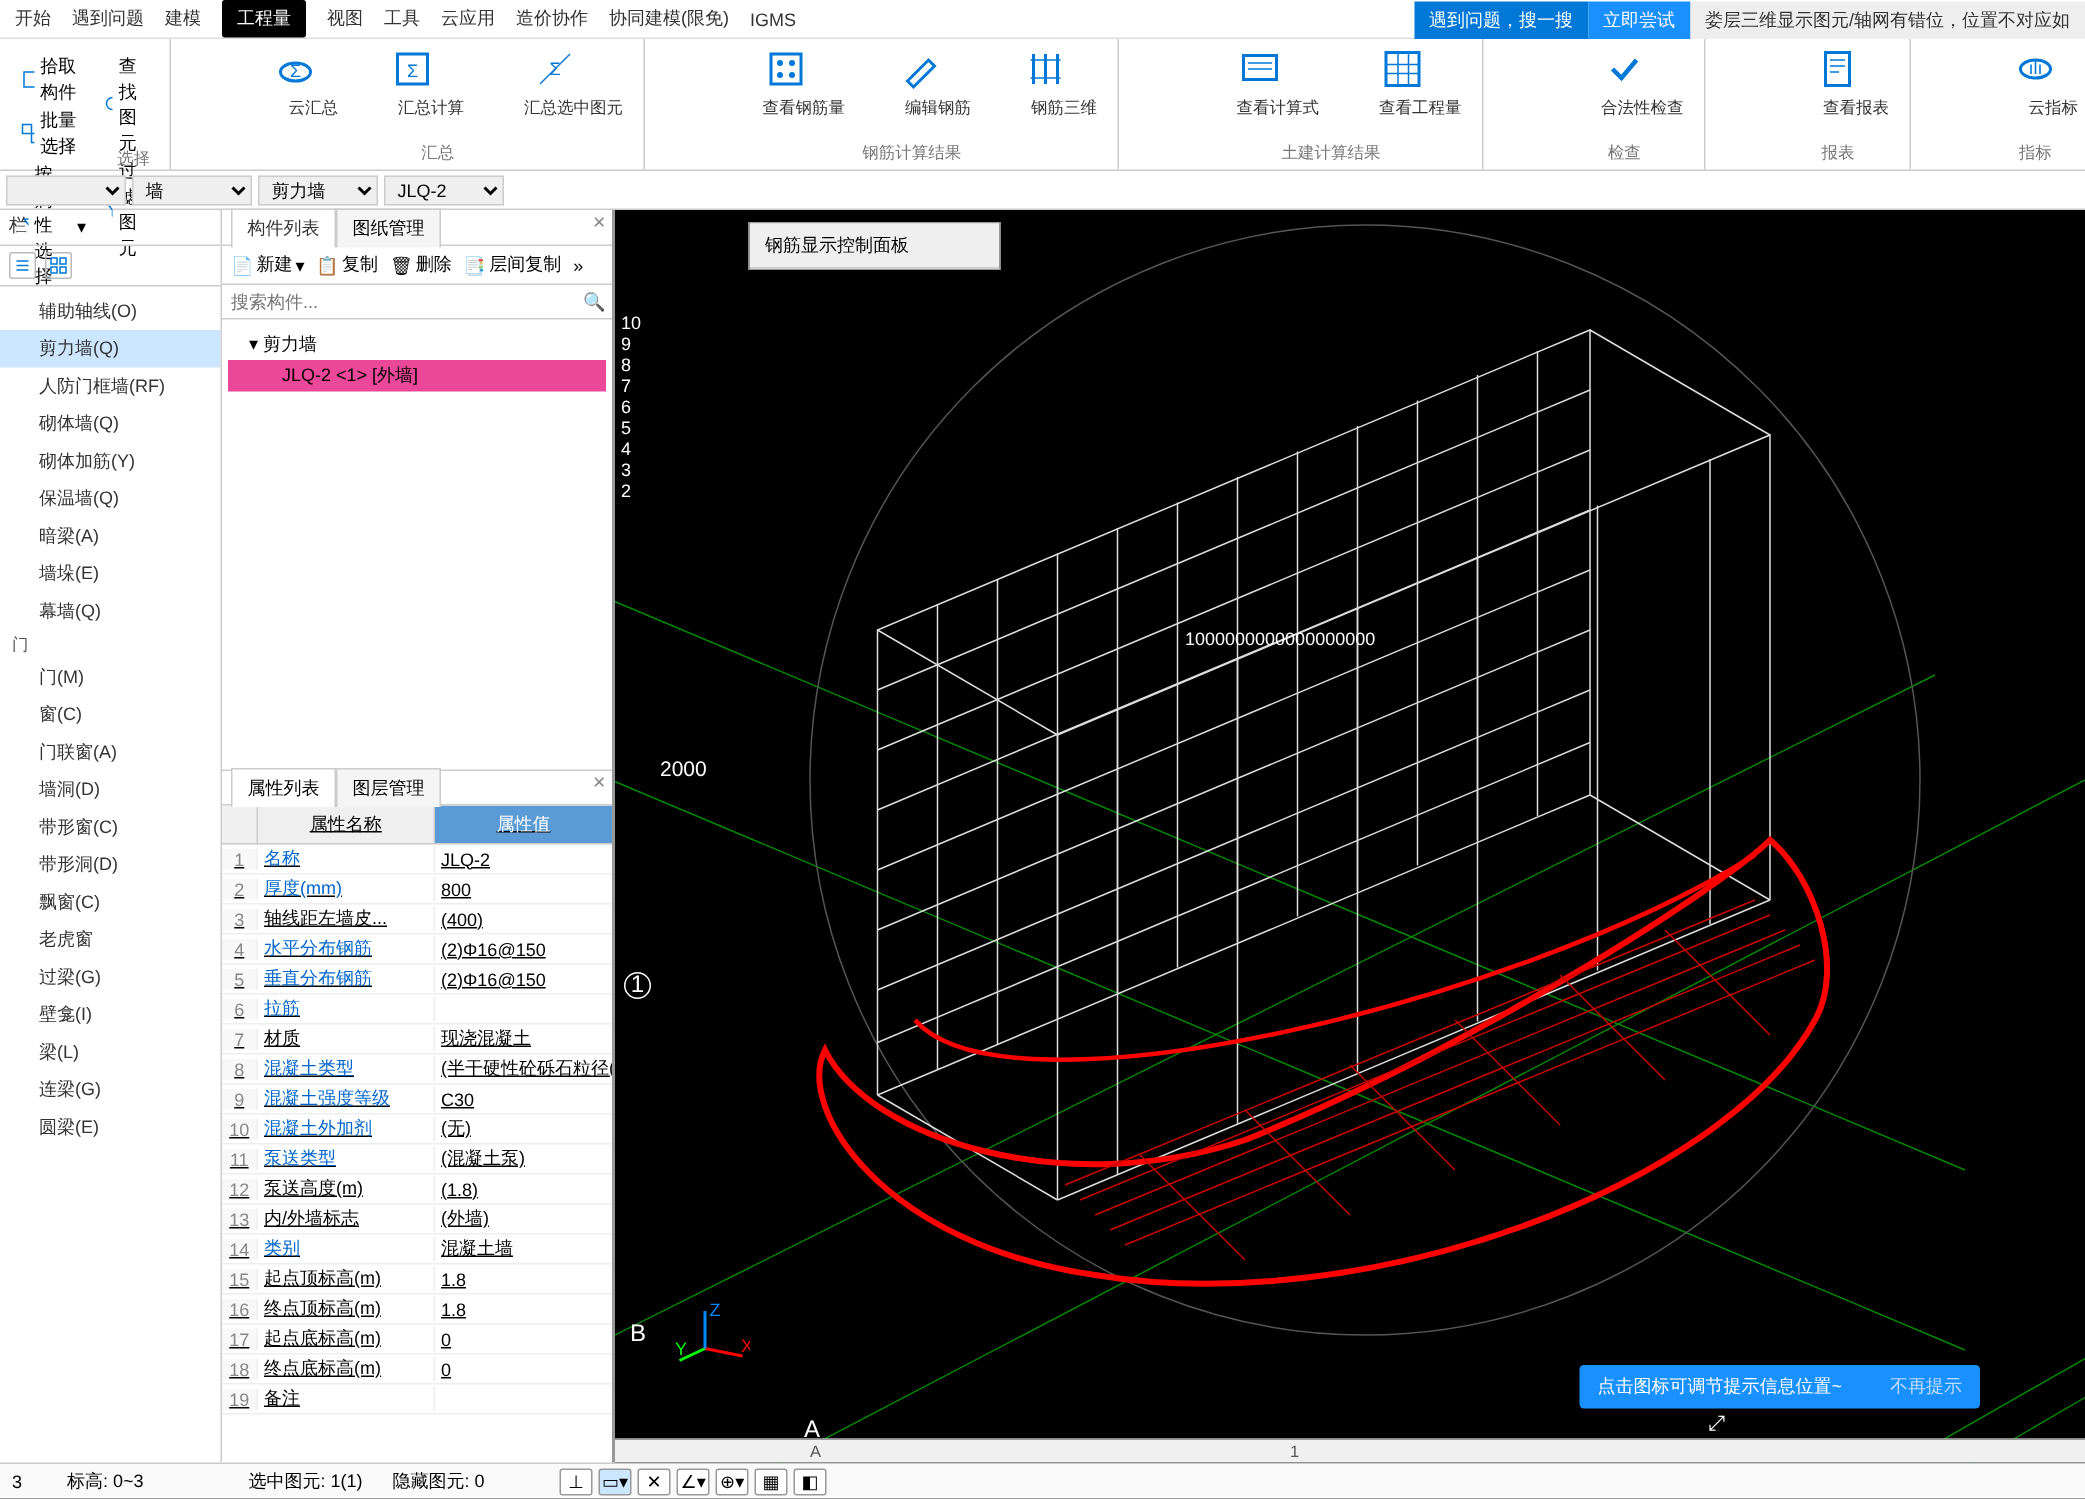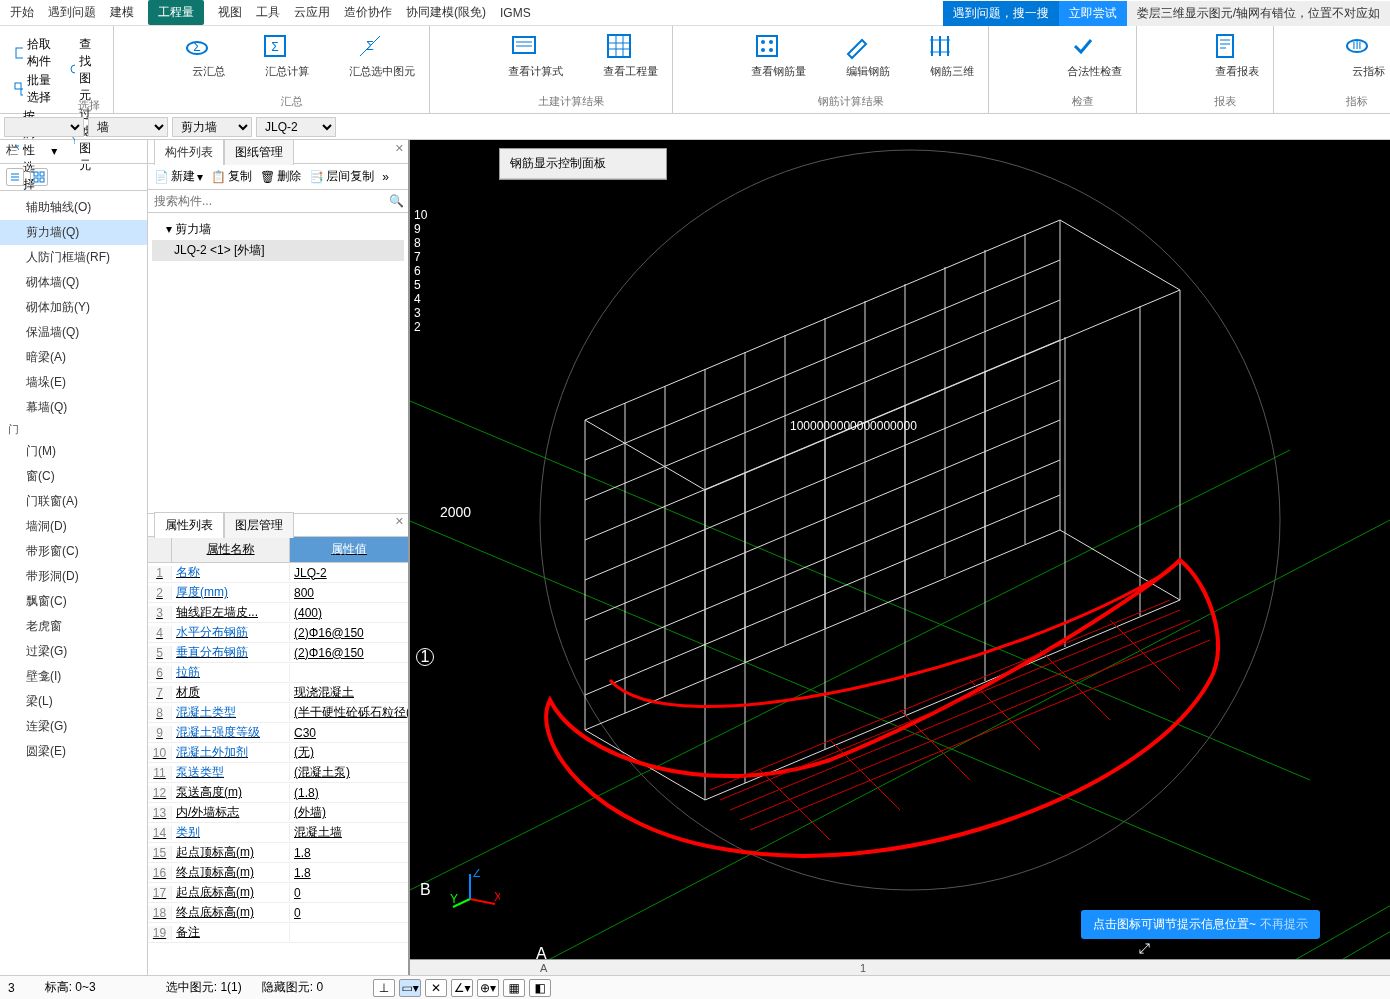--- a/index.html
+++ b/index.html
@@ -1,19 +1,19 @@
 <!DOCTYPE html>
 <html><head>
 <meta charset="utf-8">
 <style>
 * { box-sizing: border-box; margin: 0; padding: 0; font-family: "Microsoft YaHei", sans-serif; font-size: 12px; }
 body { width: 1390px; height: 999px; overflow: hidden; background: #fff; position: relative; }
 .top-menu { display: flex; align-items: center; height: 26px; background: #fff; border-bottom: 1px solid #ddd; padding-left: 10px; gap: 14px; }
 .top-menu span { color: #333; cursor: pointer; }
-.top-menu .active { background: #0f766e; color: #fff; padding: 4px 10px; border-radius: 2px; }
+.top-menu .active { background: #000000; color: #fff; padding: 4px 10px; border-radius: 2px; }
 .top-right-bar { position: absolute; top: 0; right: 0; display: flex; align-items: center; height: 26px; }
 .top-right-bar .blue1 { background: #0078d7; color: #fff; padding: 4px 10px; }
 .top-right-bar .blue2 { background: #1890ff; color: #fff; padding: 4px 10px; }
 .top-right-bar .tip { background: #eee; color: #333; padding: 4px 10px; white-space:nowrap;}
 .ribbon { display: flex; border-bottom: 1px solid #ccc; height: 88px; gap: 40px; }
 .ribbon-group { border-right: 1px solid #ccc; padding: 4px 8px; display: flex; flex-direction: column; justify-content: space-between; align-items: center; }
 .ribbon-buttons { display: flex; gap: 4px; }
 .ribbon-btn { display: flex; flex-direction: column; align-items: center; justify-content: center; gap: 4px; padding: 2px 6px; cursor: pointer; }
 .ribbon-icon { width: 28px; height: 28px; display:flex;align-items:center;justify-content:center; }
 .ribbon-label { font-size: 11px; color: #333; white-space:nowrap;margin-left:24px;}
@@ -34,21 +34,21 @@
 .center-col { width: 262px; display:flex; flex-direction:column; border-right:2px solid #999; }
 .panel-tabs { display:flex; border-bottom:1px solid #ccc; height:24px; align-items:center; padding-left:6px; gap:0;}
 .panel-tab { padding:4px 10px; border:1px solid #ccc; border-bottom:none; background:#f5f5f5; cursor:pointer;font-size:12px;}
 .panel-tab.active{background:#fff; font-weight:normal;color:#333;}
 .panel-toolbar { display:flex; align-items:center; gap:8px; padding:4px 6px; border-bottom:1px solid #ccc; font-size:12px;}
 .panel-toolbar span{cursor:pointer; display:flex;align-items:center;gap:2px;}
 .search-row{display:flex;align-items:center;border-bottom:1px solid #ccc;padding:2px 4px;}
 .search-row input{flex:1;border:none;outline:none;font-size:12px;padding:2px;}
 .tree{padding:6px 4px;}
 .tree .tnode{padding:2px 0 2px 14px;cursor:pointer;font-size:12px;}
-.tree .tleaf{padding:2px 0 2px 22px;cursor:pointer;background:#e5e5e5;font-size:12px;}
+.tree .tleaf{padding:2px 0 2px 36px;cursor:pointer;background:#ec4899;font-size:12px;}
 .prop-tabs{display:flex;border-top:1px solid #ccc;border-bottom:1px solid #ccc;height:24px;align-items:center;padding-left:6px;}
 .prop-tab{padding:4px 10px;border:1px solid #ccc;border-bottom:none;background:#f5f5f5;cursor:pointer;font-size:12px;}
 .prop-tab.active{background:#fff;}
 .prop-table{flex:1;overflow-y:auto;height:420px;text-decoration:underline;}
 .prop-header{display:flex;background:#f0f0f0;border-bottom:1px solid #ccc;font-size:12px;}
 .prop-header .hcol{padding:4px 6px;text-align:center;}
 .prop-header .h1{width:24px;border-right:1px solid #ccc;background:#f0f0f0;}
 .prop-header .h2{width:118px;border-right:1px solid #ccc;}
 .prop-header .h3{flex:1;background:#5b9bd5;color:#fff;}
 .prop-row{display:flex;border-bottom:1px solid #eee;font-size:12px;height:20px;align-items:center;}
@@ -61,21 +61,21 @@
 .rebar-panel .rp-title{padding:6px 10px;background:#efefef;border-bottom:1px solid #ccc;font-size:12px;}
 .rebar-panel .rp-body{padding:10px;display:flex;flex-direction:column;gap:8px;}
 .rebar-panel label{display:flex;align-items:center;gap:6px;font-size:12px;}
 .axis-labels-v{position:absolute;left:4px;top:68px;display:flex;flex-direction:column;color:#fff;font-size:13px;gap:-2px;line-height:14px;}
 .axis-a{position:absolute;left:126px;bottom:12px;color:#fff;font-size:16px;}
 .axis-b{position:absolute;left:10px;bottom:76px;color:#fff;font-size:16px;}
 .axis-1{position:absolute;left:6px;top:508px;color:#fff;font-size:16px;border:1px solid #fff;border-radius:50%;width:18px;height:18px;display:flex;align-items:center;justify-content:center;}
 .dim-2000{position:absolute;left:30px;top:364px;color:#fff;font-size:14px;}
 .view-svg{position:absolute;inset:0;}
 .coord-gizmo{position:absolute;left:40px;bottom:56px;}
-.tip-bubble{position:absolute;right:70px;bottom:36px;background:#1890ff;color:#fff;padding:6px 12px;border-radius:3px;display:flex;align-items:center;gap:4px;font-size:12px;}
+.tip-bubble{position:absolute;right:70px;bottom:36px;background:#1890ff;color:#fff;padding:6px 12px;border-radius:3px;display:flex;align-items:center;gap:32px;font-size:12px;}
 .tip-bubble .greytxt{color:#bcdfff;}
 .tip-icon{position:absolute;right:240px;bottom:18px;color:#fff;font-size:14px;}
 .ruler-h{position:absolute;left:0;right:0;bottom:0;height:16px;background:#f0f0f0;border-top:1px solid #999;display:flex;align-items:center;}
 .ruler-h .mark{position:absolute;color:#555;font-size:11px;}
 .status-bar{height:24px;border-top:1px solid #ccc;display:flex;align-items:center;padding:0 8px;gap:30px;font-size:12px;background:#fafafa;}
 .status-bar .right{margin-left:40px;display:flex;gap:20px;}
 .status-icons{display:flex;gap:4px;margin-left:20px;}
 .status-icons .si{width:22px;height:18px;border:1px solid #999;border-radius:2px;display:flex;align-items:center;justify-content:center;cursor:pointer;background:#fff;}
 svg{display:block;}
 .tree-area{height:300px;overflow:auto;}
@@ -173,20 +173,58 @@
         </div>
     </div>
     <div class="ribbon-group-label">汇总</div>
   </div>
 
   <div class="ribbon-group">
     <div class="ribbon-buttons">
       <div class="ribbon-btn">
           <div class="ribbon-icon">
             <svg width="28" height="28">
+              <rect x="4" y="4" width="20" height="20" fill="none" stroke="#0078d7" stroke-width="2"></rect>
+              <circle cx="10" cy="10" r="2" fill="#0078d7"></circle>
+              <circle cx="18" cy="10" r="2" fill="#0078d7"></circle>
+              <circle cx="10" cy="18" r="2" fill="#0078d7"></circle>
+              <circle cx="18" cy="18" r="2" fill="#0078d7"></circle>
+            </svg>
+          </div>
+          <span class="ribbon-label">查看钢筋量</span>
+        </div>
+      <div class="ribbon-btn">
+          <div class="ribbon-icon">
+            <svg width="28" height="28">
+              <path d="M6 22 L20 8 L24 12 L10 26 Z" fill="none" stroke="#0078d7" stroke-width="2"></path>
+            </svg>
+          </div>
+          <span class="ribbon-label">编辑钢筋</span>
+        </div>
+      <div class="ribbon-btn">
+          <div class="ribbon-icon">
+            <svg width="28" height="28">
+              <line x1="6" y1="4" x2="6" y2="24" stroke="#0078d7" stroke-width="2"></line>
+              <line x1="14" y1="4" x2="14" y2="24" stroke="#0078d7" stroke-width="2"></line>
+              <line x1="22" y1="4" x2="22" y2="24" stroke="#0078d7" stroke-width="2"></line>
+              <line x1="4" y1="8" x2="24" y2="8" stroke="#0078d7"></line>
+              <line x1="4" y1="20" x2="24" y2="20" stroke="#0078d7"></line>
+            </svg>
+          </div>
+          <span class="ribbon-label">钢筋三维</span>
+        </div>
+    </div>
+    <div class="ribbon-group-label">钢筋计算结果</div>
+  </div>
+
+  <div class="ribbon-group">
+    <div class="ribbon-buttons">
+      <div class="ribbon-btn">
+          <div class="ribbon-icon">
+            <svg width="28" height="28">
               <rect x="3" y="5" width="22" height="16" fill="none" stroke="#0078d7" stroke-width="2"></rect>
               <line x1="6" y1="10" x2="22" y2="10" stroke="#0078d7"></line>
               <line x1="6" y1="14" x2="22" y2="14" stroke="#0078d7"></line>
             </svg>
           </div>
           <span class="ribbon-label">查看计算式</span>
         </div>
       <div class="ribbon-btn">
           <div class="ribbon-icon">
             <svg width="28" height="28">
@@ -194,58 +232,20 @@
               <line x1="3" y1="11" x2="25" y2="11" stroke="#0078d7"></line>
               <line x1="3" y1="17" x2="25" y2="17" stroke="#0078d7"></line>
               <line x1="11" y1="3" x2="11" y2="25" stroke="#0078d7"></line>
               <line x1="18" y1="3" x2="18" y2="25" stroke="#0078d7"></line>
             </svg>
           </div>
           <span class="ribbon-label">查看工程量</span>
         </div>
     </div>
     <div class="ribbon-group-label">土建计算结果</div>
-  </div>
-
-  <div class="ribbon-group">
-    <div class="ribbon-buttons">
-      <div class="ribbon-btn">
-          <div class="ribbon-icon">
-            <svg width="28" height="28">
-              <rect x="4" y="4" width="20" height="20" fill="none" stroke="#0078d7" stroke-width="2"></rect>
-              <circle cx="10" cy="10" r="2" fill="#0078d7"></circle>
-              <circle cx="18" cy="10" r="2" fill="#0078d7"></circle>
-              <circle cx="10" cy="18" r="2" fill="#0078d7"></circle>
-              <circle cx="18" cy="18" r="2" fill="#0078d7"></circle>
-            </svg>
-          </div>
-          <span class="ribbon-label">查看钢筋量</span>
-        </div>
-      <div class="ribbon-btn">
-          <div class="ribbon-icon">
-            <svg width="28" height="28">
-              <path d="M6 22 L20 8 L24 12 L10 26 Z" fill="none" stroke="#0078d7" stroke-width="2"></path>
-            </svg>
-          </div>
-          <span class="ribbon-label">编辑钢筋</span>
-        </div>
-      <div class="ribbon-btn">
-          <div class="ribbon-icon">
-            <svg width="28" height="28">
-              <line x1="6" y1="4" x2="6" y2="24" stroke="#0078d7" stroke-width="2"></line>
-              <line x1="14" y1="4" x2="14" y2="24" stroke="#0078d7" stroke-width="2"></line>
-              <line x1="22" y1="4" x2="22" y2="24" stroke="#0078d7" stroke-width="2"></line>
-              <line x1="4" y1="8" x2="24" y2="8" stroke="#0078d7"></line>
-              <line x1="4" y1="20" x2="24" y2="20" stroke="#0078d7"></line>
-            </svg>
-          </div>
-          <span class="ribbon-label">钢筋三维</span>
-        </div>
-    </div>
-    <div class="ribbon-group-label">钢筋计算结果</div>
   </div>
 
   <div class="ribbon-group">
     <div class="ribbon-buttons">
       <div class="ribbon-btn">
           <div class="ribbon-icon">
             <svg width="28" height="28">
               <path d="M6 14 L12 20 L22 8" fill="none" stroke="#0078d7" stroke-width="3"></path>
             </svg>
           </div>

